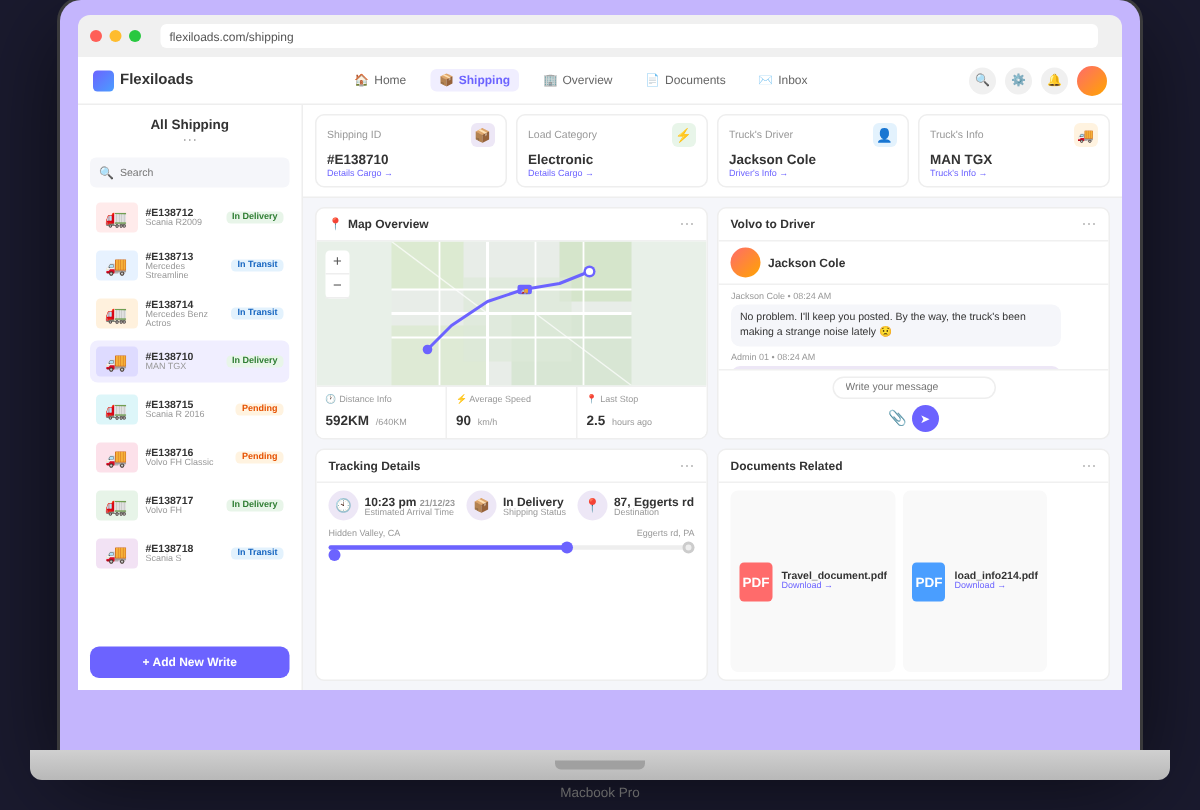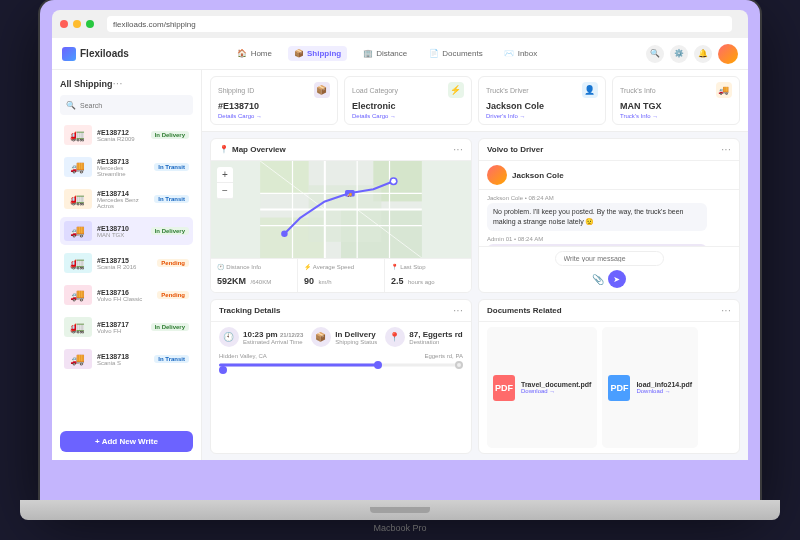--- a/index.html
+++ b/index.html
@@ -158,20 +158,21 @@
       border-right: 1px solid #eee;
       display: flex;
       flex-direction: column;
       padding: 8px;
     }
 
     .sidebar-header {
       display: flex;
       align-items: center;
       margin-bottom: 6px;
+      flex-direction: column;
     }
 
     .sidebar-title {
       font-size: 9px;
       font-weight: 700;
       color: #333;
     }
 
     .search-box {
       background: #f5f6fa;
@@ -731,21 +732,21 @@
     <div class="browser-content">
 
       <div class="top-nav">
         <div class="logo">
           <div class="logo-icon"></div>
           <span>Flexiloads</span>
         </div>
         <div class="nav-links">
           <div class="nav-link">🏠 <span>Home</span></div>
           <div class="nav-link active">📦 <span>Shipping</span></div>
-          <div class="nav-link">🏢 <span>Distance</span></div>
+          <div class="nav-link">🏢 <span>Overview</span></div>
           <div class="nav-link">📄 <span>Documents</span></div>
           <div class="nav-link">✉️ <span>Inbox</span></div>
         </div>
         <div class="nav-actions">
           <div class="nav-icon-btn">🔍</div>
           <div class="nav-icon-btn">⚙️</div>
           <div class="nav-icon-btn">🔔</div>
           <div class="avatar"></div>
         </div>
       </div>

